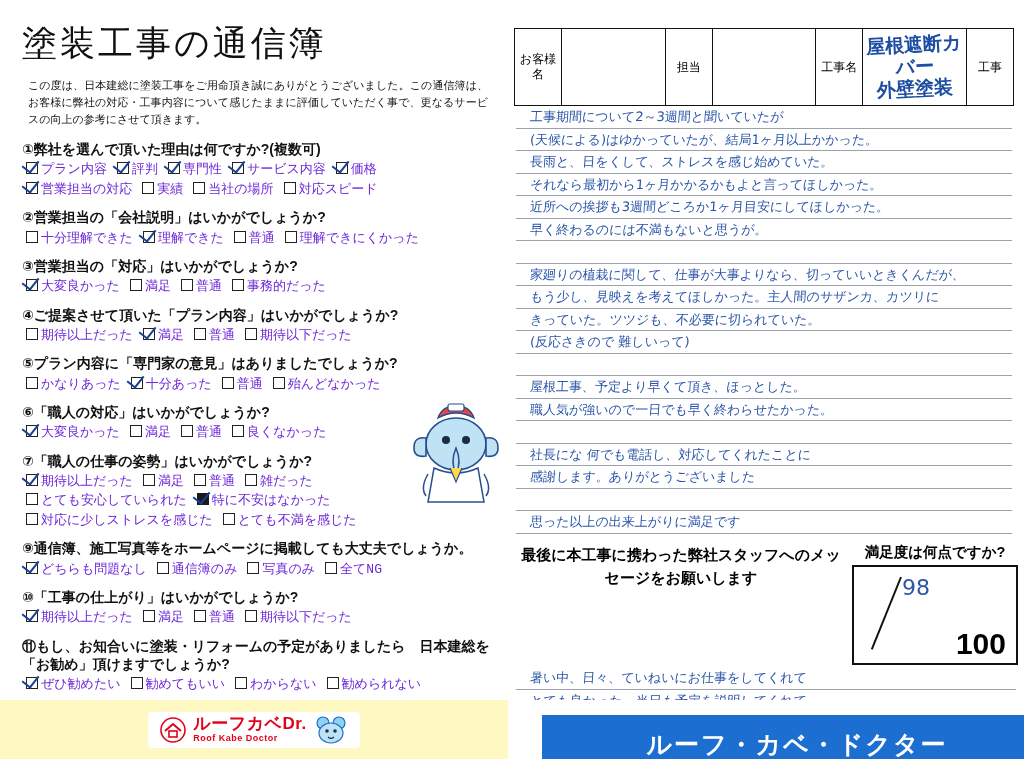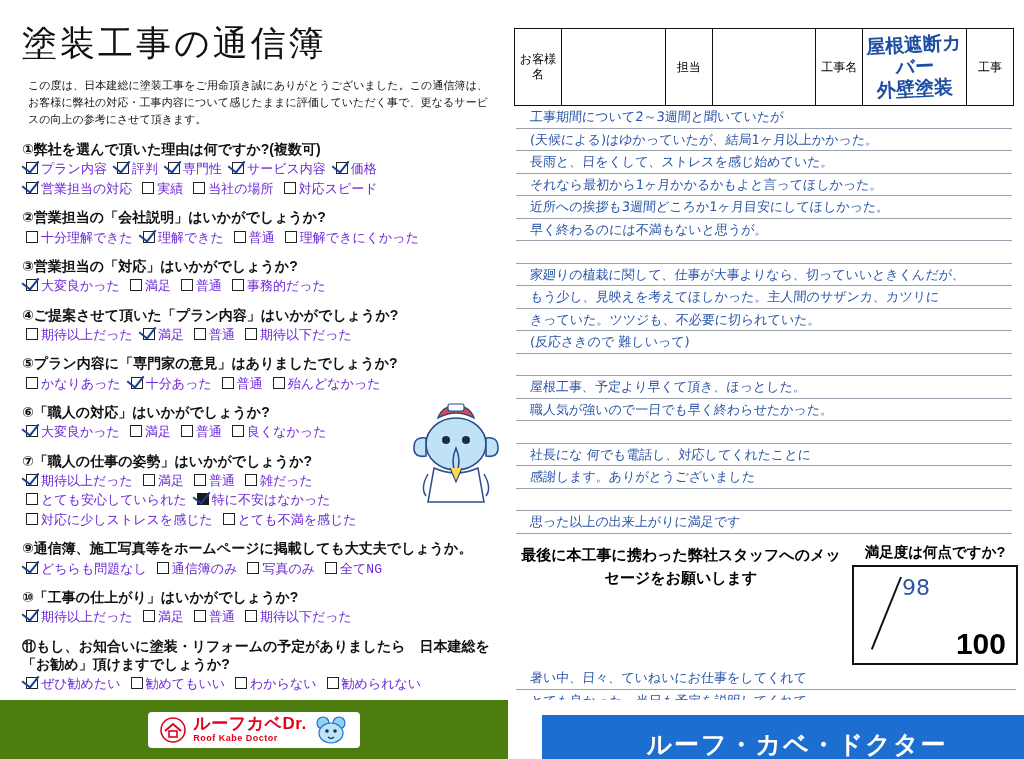--- a/index.html
+++ b/index.html
@@ -109,21 +109,21 @@
   .vdivider{
     position:absolute;left:508px;top:0;width:2px;height:700px;background:#ffffff;
   }
 
   
   .footer{
     position:absolute;left:0;bottom:0;width:1024px;height:59px;background:#ffffff;
   }
   .footer-left{
     position:absolute;left:0;top:0;width:508px;height:59px;
-    background:#4d7c0f;display:flex;align-items:center;justify-content:center;
+    background:#fef9c3;display:flex;align-items:center;justify-content:center;
   }
   .footer-right{
     position:absolute;left:542px;top:0;width:510px;height:59px;
     background:#1c6fd0;display:flex;align-items:center;justify-content:center;margin-top:15px;
   }
   .footer-right span{
     color:#fff;font-size:25px;font-weight:bold;letter-spacing:2px;
   }
   .logo-plate{
     background:#fff;border-radius:4px;padding:3px 12px;display:flex;align-items:center;

